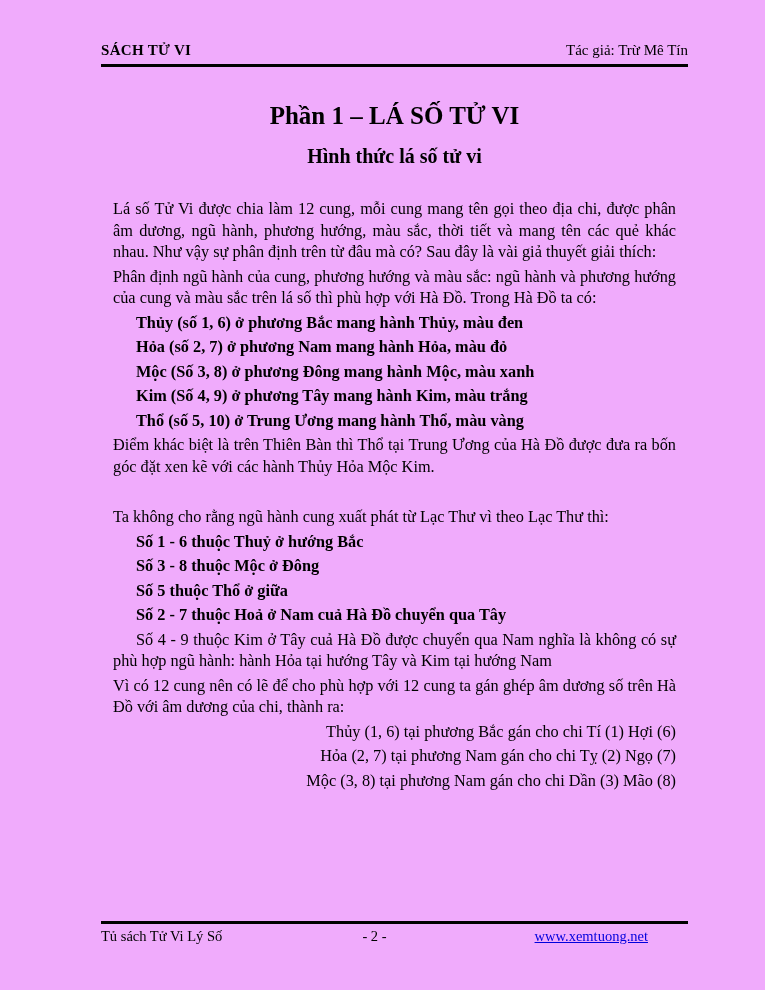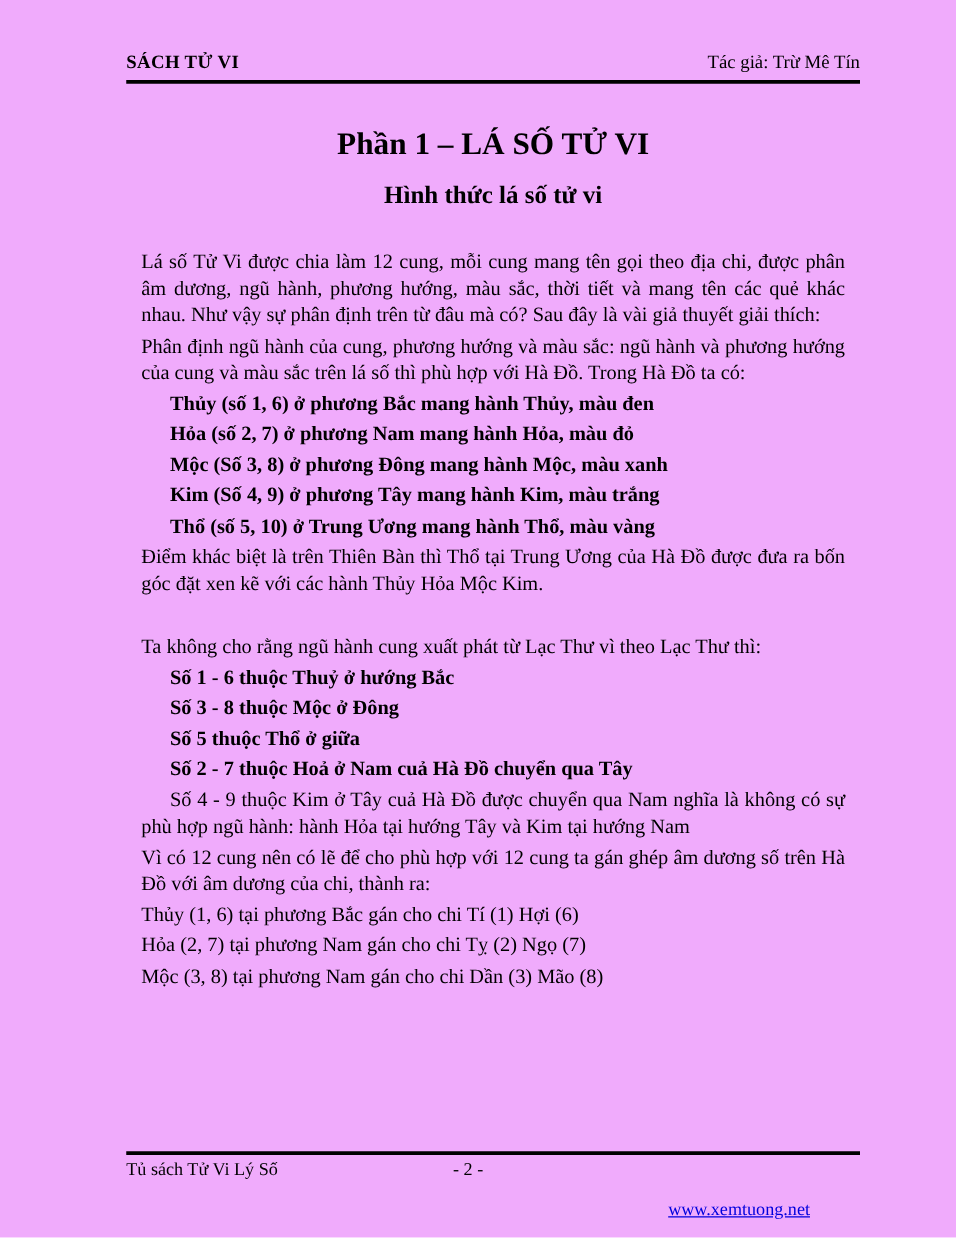--- a/index.html
+++ b/index.html
@@ -58,38 +58,38 @@
     width: 587px;
     top: 195px;
     font-size: 16.3px;
     line-height: 21.5px;
   }
   .content p {
     margin: 3px 12px;
   }
   .para { text-align: justify; }
   .indent { padding-left: 23px; text-align: left; font-weight: bold; }
-  .line { text-align: left; }
+  .line { text-align: right; }
   .first-indent { text-indent: 23px; text-align: justify; }
   .spacer { height: 23px; }
   
   .footer {
     position: absolute;
     left: 101px;
     right: 77px;
     top: 921px;
     border-top: 3px solid #000000;
     padding-top: 4px;
     display: flex;
     align-items: flex-start;
     font-size: 14.5px;
   }
   .footer-left  { flex: 1; text-align: left; }
   .footer-center{ flex: 1; text-align: center; }
-  .footer-right { flex: 1; text-align: right; padding-right: 40px; margin-top: 32px; }
+  .footer-right { flex: 1; text-align: right; padding-right: 40px; }
   .footer-right a {
     color: #0000dd;
     text-decoration: underline;
     cursor: pointer;
   }
 </style>
 </head>
 <body>
 
 <div class="page">

